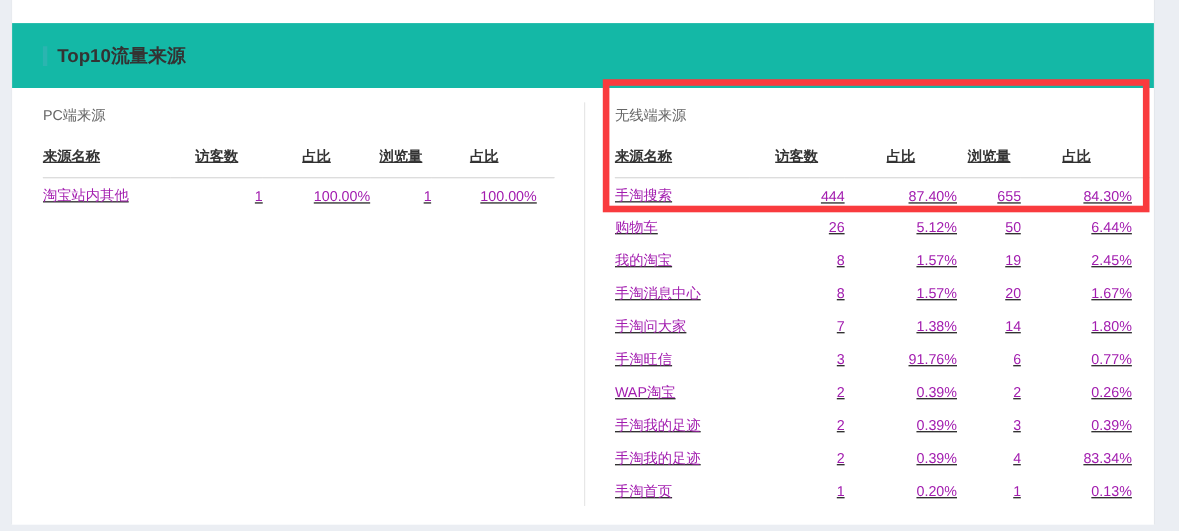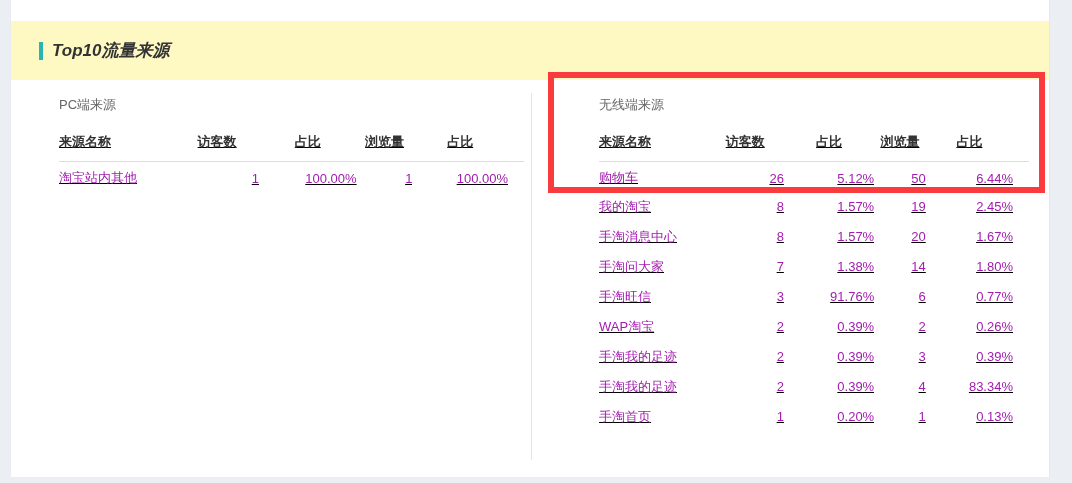--- a/index.html
+++ b/index.html
@@ -14,47 +14,46 @@
     position:absolute;
     left:10px; top:0;
     width:1040px; height:477px;
     background:#ffffff;
     border-right:1px solid #e4e7ec;
     border-left:1px solid #e8ebef;
   }
   .title-band {
     margin-top:21px;
     height:59px;
-    background:#fef9c3;
+    background:#14b8a6;
     display:flex;
     align-items:center;
     padding-left:28px;
-    font-style:italic;
   }
   .accent-bar {
     width:4px; height:18px;
     margin-right:9px;
     display:inline-block;
   }
   .section-title {
     font-size:17px;
     font-weight:bold;
     color:#333;
   }
   .tables { display:flex; position:relative; }
-  .table-col { padding-top:16px;margin-left:20px; }
+  .table-col { padding-top:16px; }
   .table-col.pc {
     width:520px;
     padding-left:28px;
     padding-right:27px;
   }
   .table-col.wireless {
     flex:1;
     padding-left:28px;
-    padding-right:20px;
+    padding-right:4px;
   }
   .v-divider {
     position:absolute;
     left:520px; top:13px;
     width:1px; height:367px;
     background:#e5e5e5;
   }
   .subtitle {
     font-size:13px;
     color:#666;
@@ -157,20 +156,27 @@
           <tr>
             <th>来源名称</th>
             <th>访客数</th>
             <th>占比</th>
             <th>浏览量</th>
             <th>占比</th>
           </tr>
         </thead>
         <tbody>
           <tr>
+            <td>手淘搜索</td>
+            <td>444</td>
+            <td>87.40%</td>
+            <td>655</td>
+            <td>84.30%</td>
+          </tr>
+          <tr>
             <td>购物车</td>
             <td>26</td>
             <td>5.12%</td>
             <td>50</td>
             <td>6.44%</td>
           </tr>
           <tr>
             <td>我的淘宝</td>
             <td>8</td>
             <td>1.57%</td>

